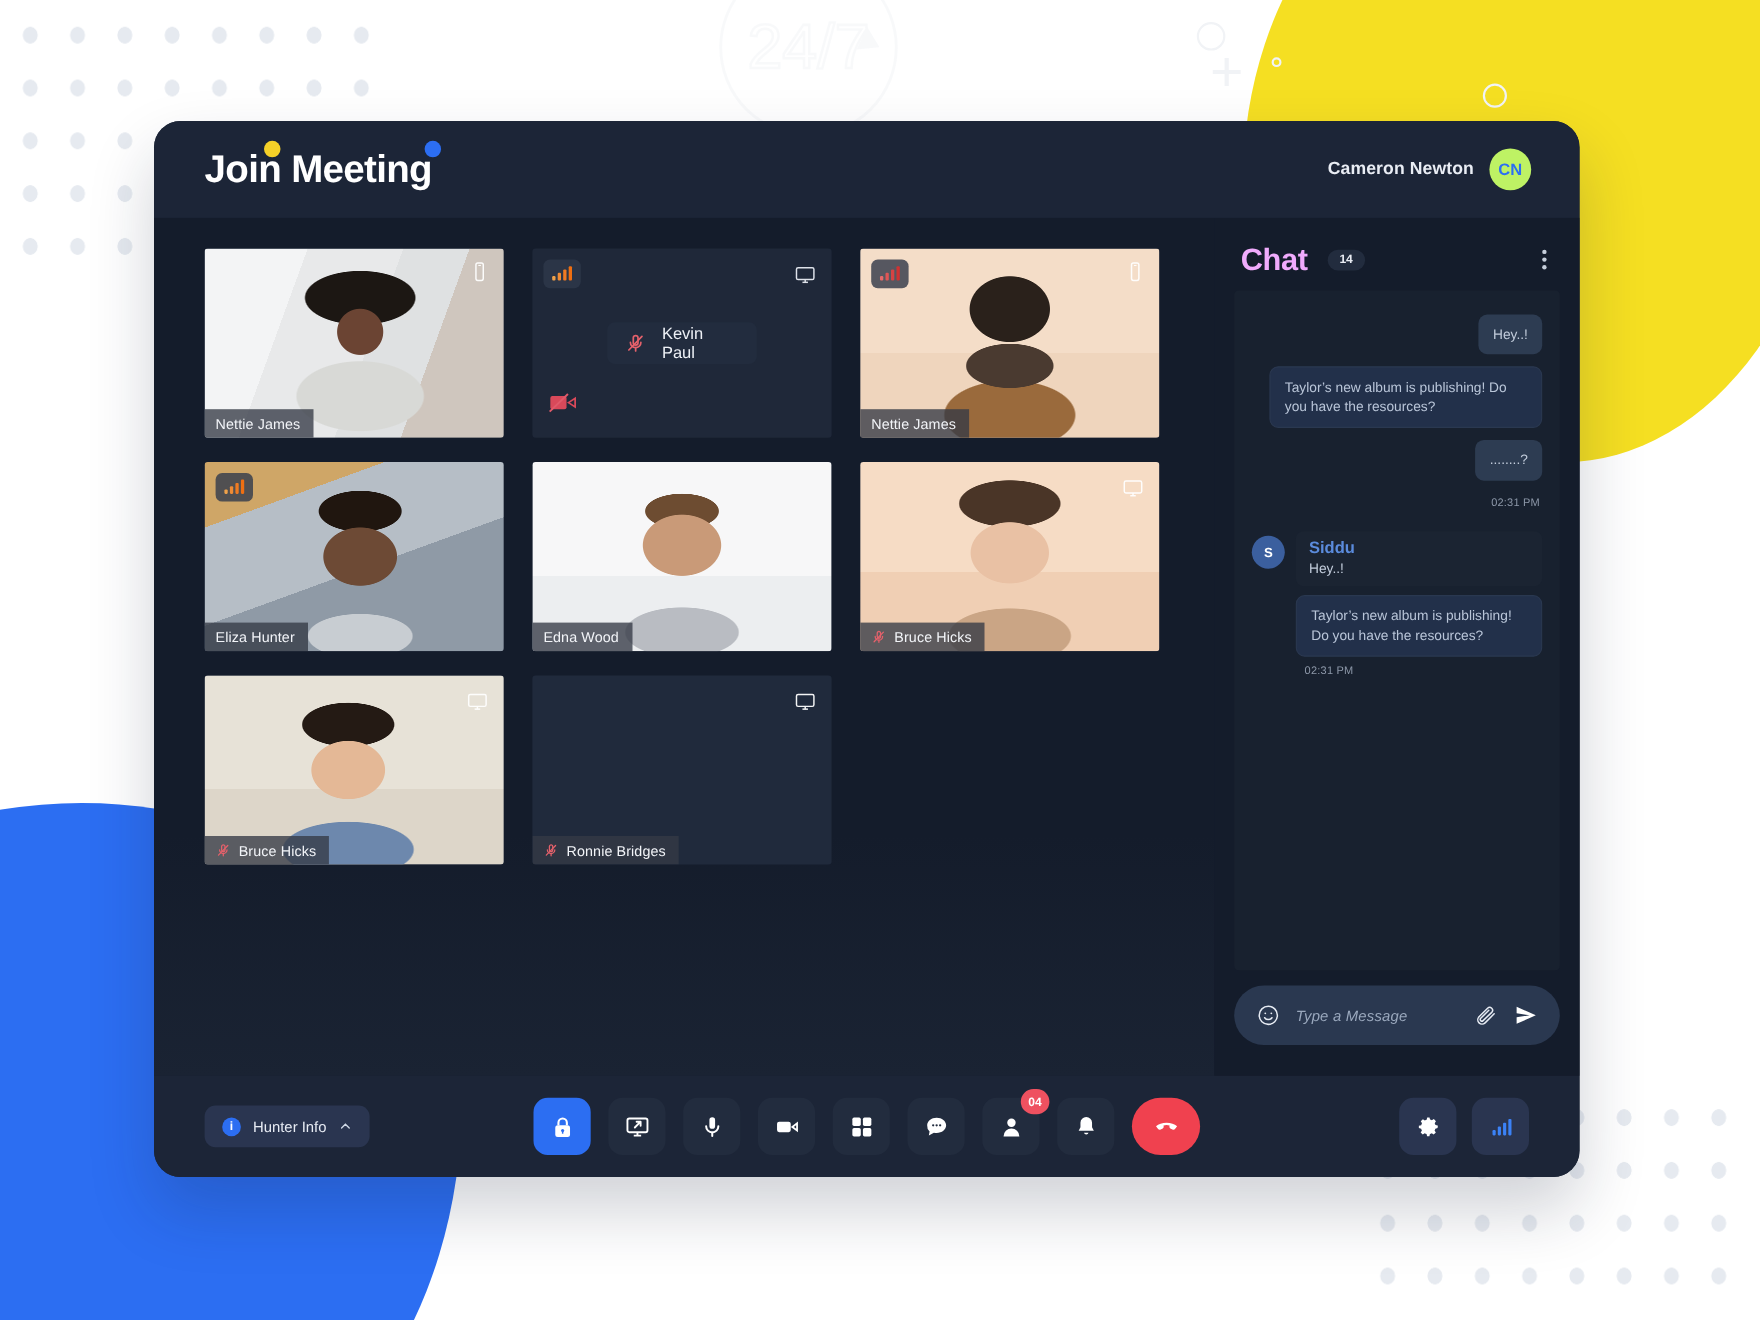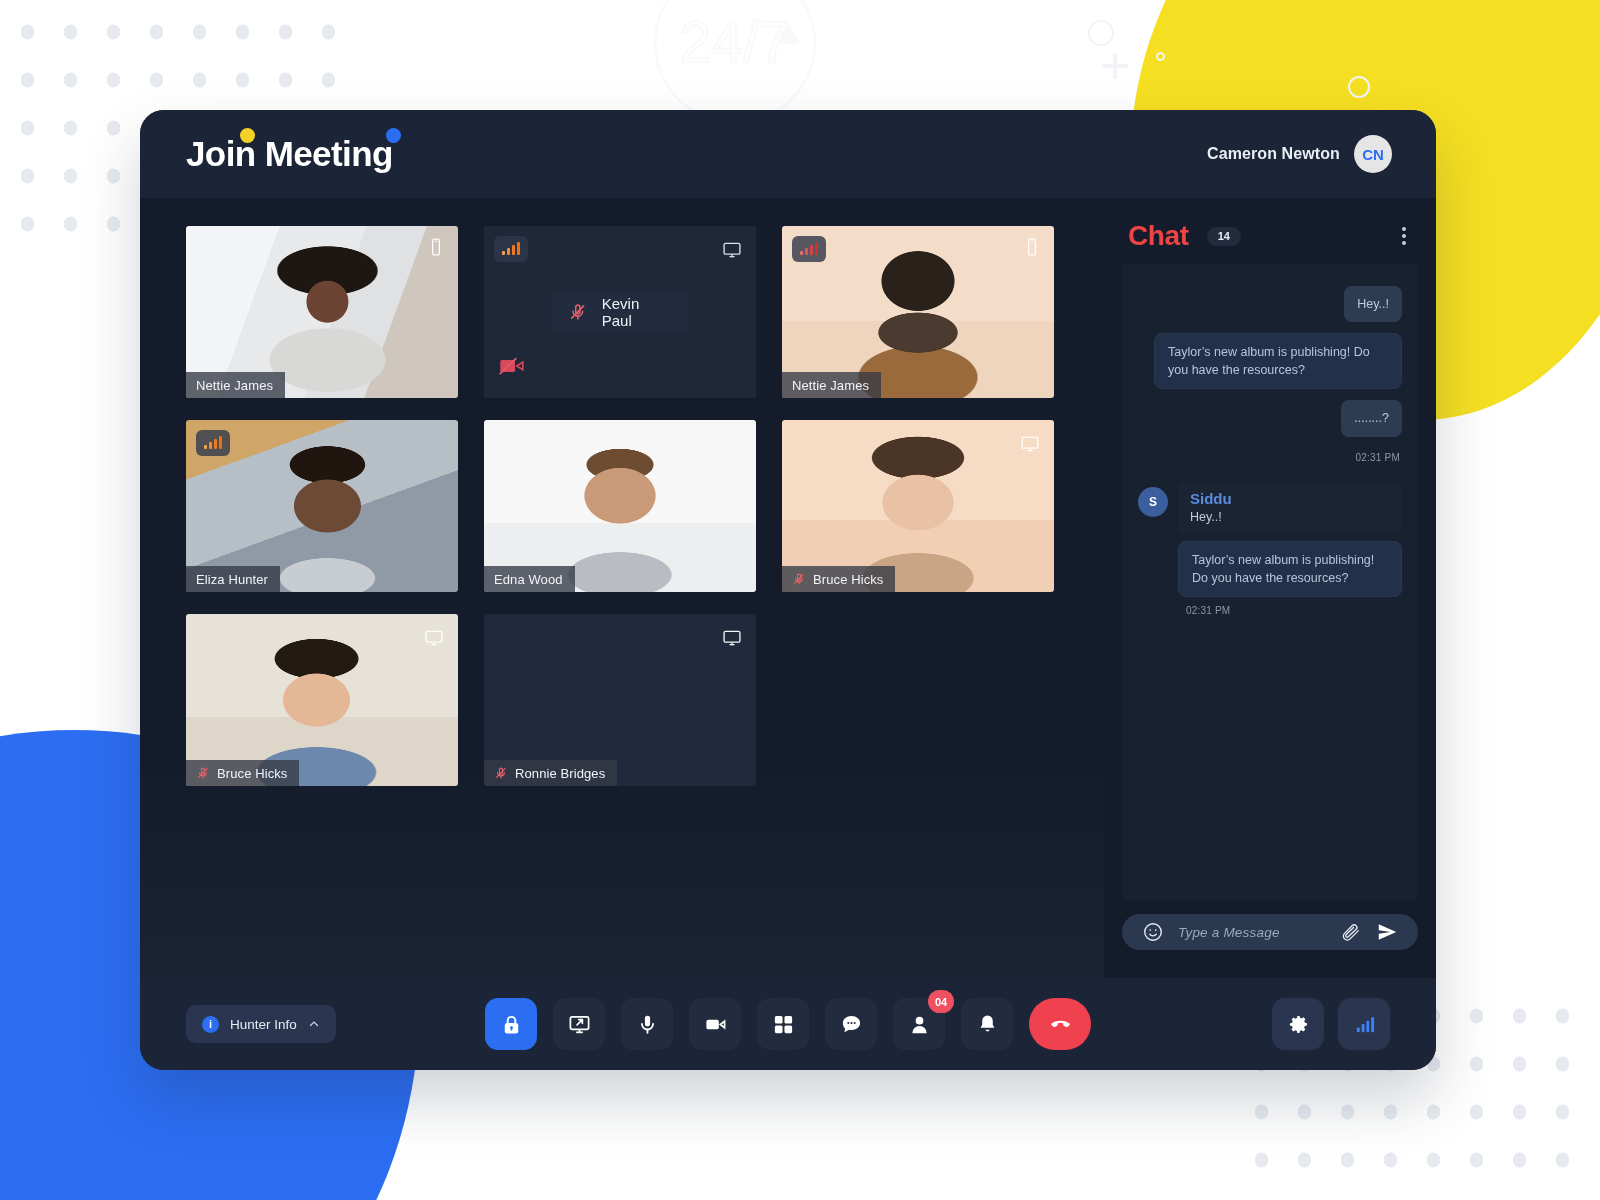--- a/index.html
+++ b/index.html
@@ -64,21 +64,21 @@
   .brand-text {
     font-size: 35px; font-weight: 700; color: #ffffff; letter-spacing: -.6px;
   }
   .dot-y, .dot-b { position: absolute; width: 15px; height: 15px; border-radius: 50%; }
   .dot-y { background: #f5d128; left: 54px; top: -6px; }
   .dot-b { background: #2c6ef2; left: 200px; top: -6px; }
 
   .user { display: flex; align-items: center; gap: 14px; }
   .user-name { font-size: 16px; font-weight: 600; color: #e9edf4; letter-spacing: .1px; }
   .avatar {
-    width: 38px; height: 38px; border-radius: 50%; background: #e5e5e5;
+    width: 38px; height: 38px; border-radius: 50%; background: #bef264;
     display: flex; align-items: center; justify-content: center;
     color: #2c6ef2; font-size: 15px; font-weight: 700;
   }
 
   .body { flex: 1; display: flex; min-height: 0; background: #141c2b; }
 
   
   .stage-area {
     flex: 1; padding: 28px 30px 0 46px; min-width: 0;
     background: linear-gradient(180deg,#141c2b 0%, #141c2b 72%, #1a2333 100%);
@@ -128,21 +128,21 @@
 
   
   .chat {
     width: 332px; flex: 0 0 332px; background: #141c2b;
     display: flex; flex-direction: column; padding: 0 18px 0 18px;
   }
   .chat-head {
     height: 66px; display: flex; align-items: center; gap: 18px;
     padding: 10px 6px 0 6px;
   }
-  .chat-title { font-size: 28px; font-weight: 700; color: #ef4444; letter-spacing: -.4px; }
+  .chat-title { font-size: 28px; font-weight: 700; color: #f0abfc; letter-spacing: -.4px; }
   .chat-badge {
     background: #222c3e; color: #e8ecf3; border-radius: 11px;
     font-size: 11px; font-weight: 700; padding: 4px 11px; line-height: 1;
   }
   .kebab { margin-left: auto; display: flex; flex-direction: column; gap: 3px; padding: 6px; cursor: pointer; }
   .kebab i { width: 4px; height: 4px; border-radius: 50%; background: #c6cedb; display: block; }
 
   .chat-body {
     flex: 1; background: #18212f; border-radius: 4px; padding: 22px 16px 12px 16px;
     overflow: hidden; display: flex; flex-direction: column; gap: 2px;
@@ -161,21 +161,21 @@
   .in-av {
     width: 30px; height: 30px; border-radius: 50%; background: #3b5f9e;
     display: flex; align-items: center; justify-content: center;
     color: #ffffff; font-size: 12px; font-weight: 700; flex: 0 0 30px; margin-top: 4px;
   }
   .in-col { display: flex; flex-direction: column; gap: 8px; }
   .sender { font-size: 15px; font-weight: 700; color: #5b8bdc; margin-bottom: 3px; }
   .bub-name { background: #1b2432; border-radius: 7px; padding: 7px 12px 9px 12px; }
 
   .composer {
-    height: 36px; margin: 14px 0 28px 0; background: #2a3850;
+    height: 54px; margin: 14px 0 28px 0; background: #2a3850;
     border-radius: 27px; display: flex; align-items: center; gap: 14px;
     padding: 0 20px 0 20px;
   }
   .composer .ph { flex: 1; font-size: 13.5px; font-style: italic; color: #9aa8bd; letter-spacing: .2px; }
   .ic-btn { width: 22px; height: 22px; display: flex; align-items: center; justify-content: center; cursor: pointer; }
   .ic-btn svg { width: 100%; height: 100%; display: block; }
 
   
   .toolbar {
     height: 92px; flex: 0 0 92px; background: #1c2537;

